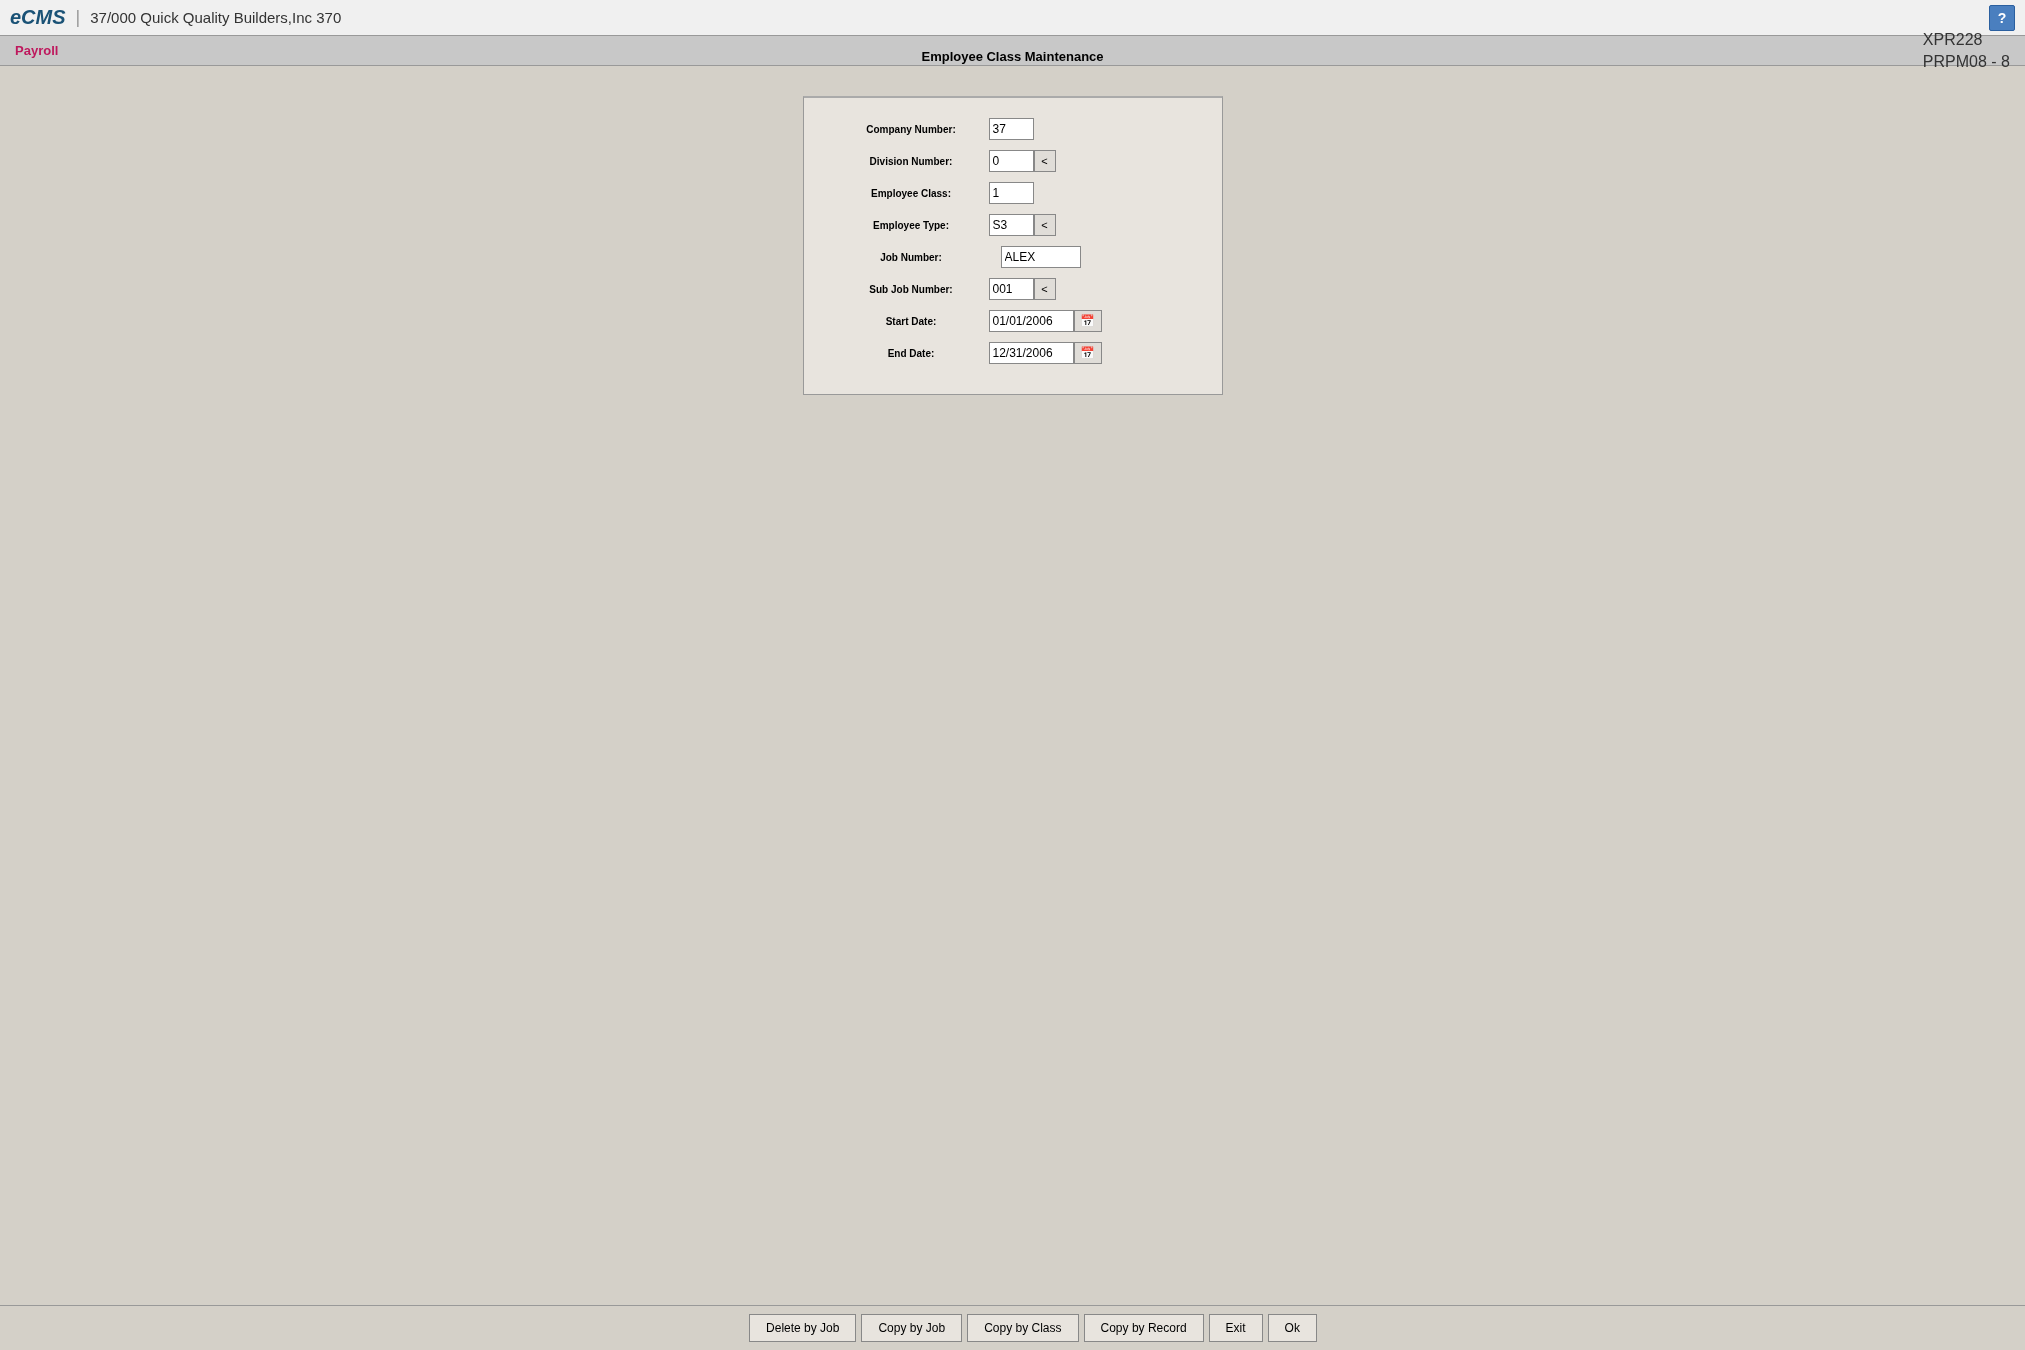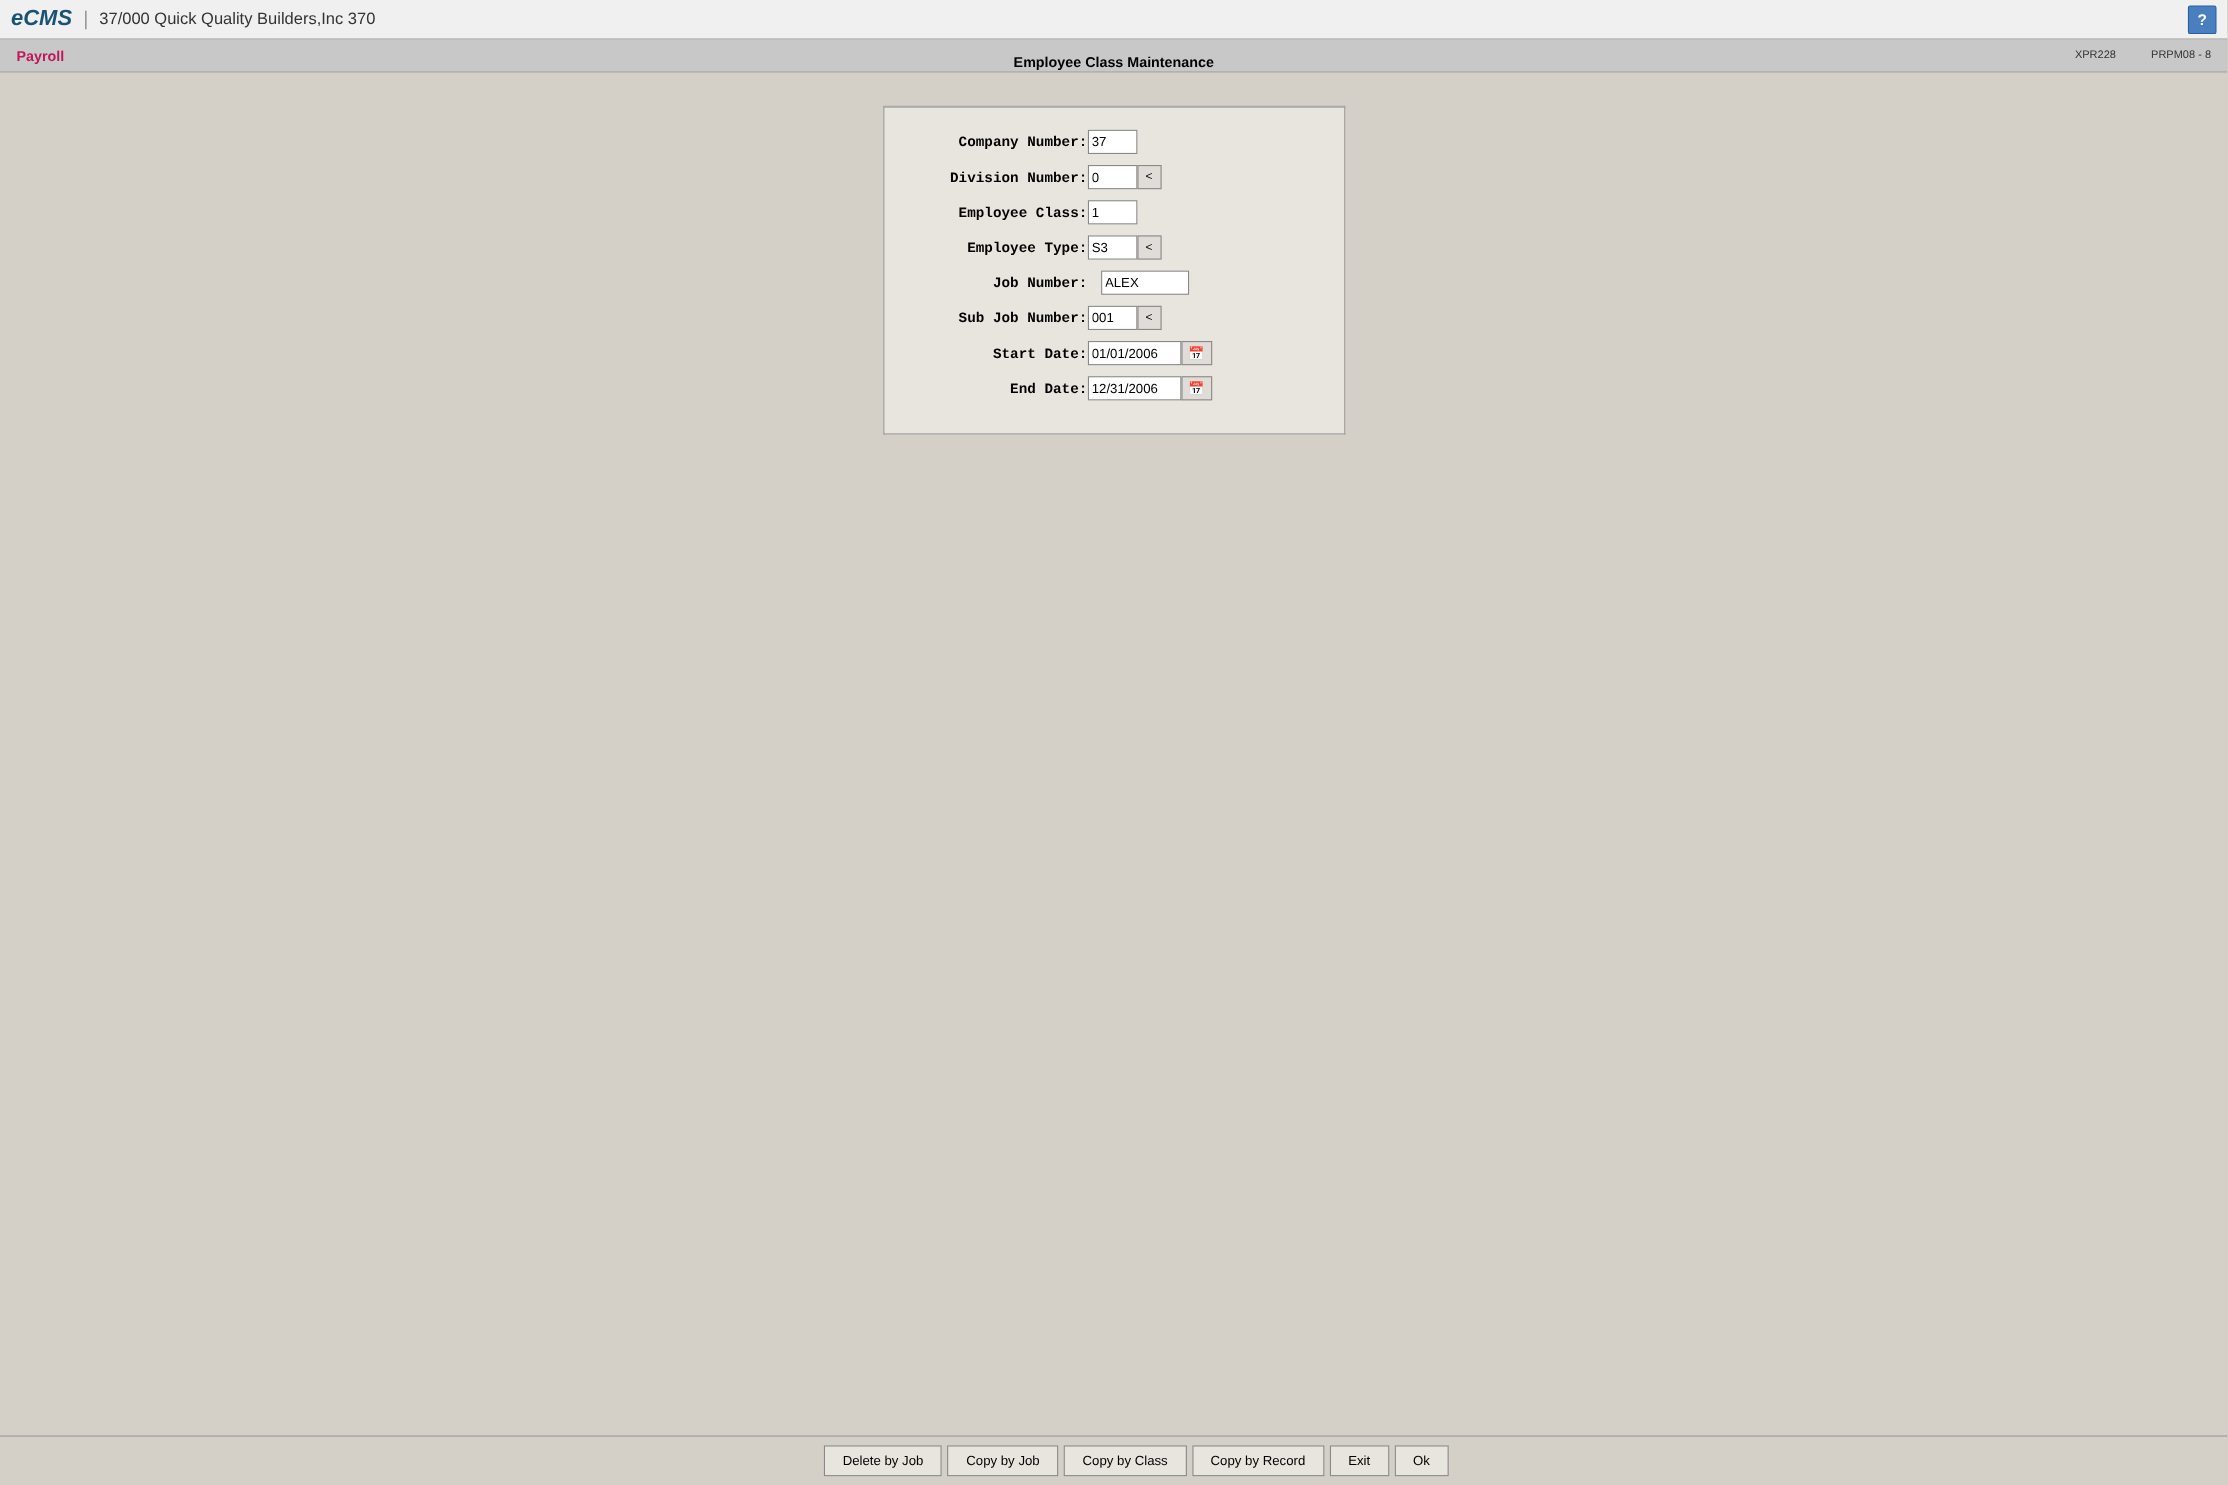--- a/index.html
+++ b/index.html
@@ -92,23 +92,24 @@
       color: #000;
       position: absolute;
       left: 50%;
       transform: translateX(-50%);
       top: 42px;
       line-height: 30px;
     }
 
     .module-right {
       display: flex;
-      gap: 32px;
-      font-size: 10px;
+      gap: 4px;
+      font-size: 16px;
       color: #333;
+      flex-direction: column;
     }
 
     
     .main-content {
       width: 100%;
       height: calc(100% - 36px - 30px - 45px);
       background-color: #d4d0c8;
       display: flex;
       align-items: flex-start;
       justify-content: center;
@@ -124,26 +125,25 @@
       width: 420px;
     }
 
     .form-row {
       display: flex;
       align-items: center;
       margin-bottom: 10px;
     }
 
     .form-label {
-      font-size: 13px;
+      font-size: 10px;
       font-weight: bold;
       color: #000;
       width: 155px;
-      text-align: right;
-      font-family: Liberation Mono, monospace;
+      text-align: center;
     }
 
     .form-input {
       height: 22px;
       border: 1px solid #888;
       background-color: #fff;
       font-size: 12px;
       padding: 0 3px;
       outline: none;
     }

